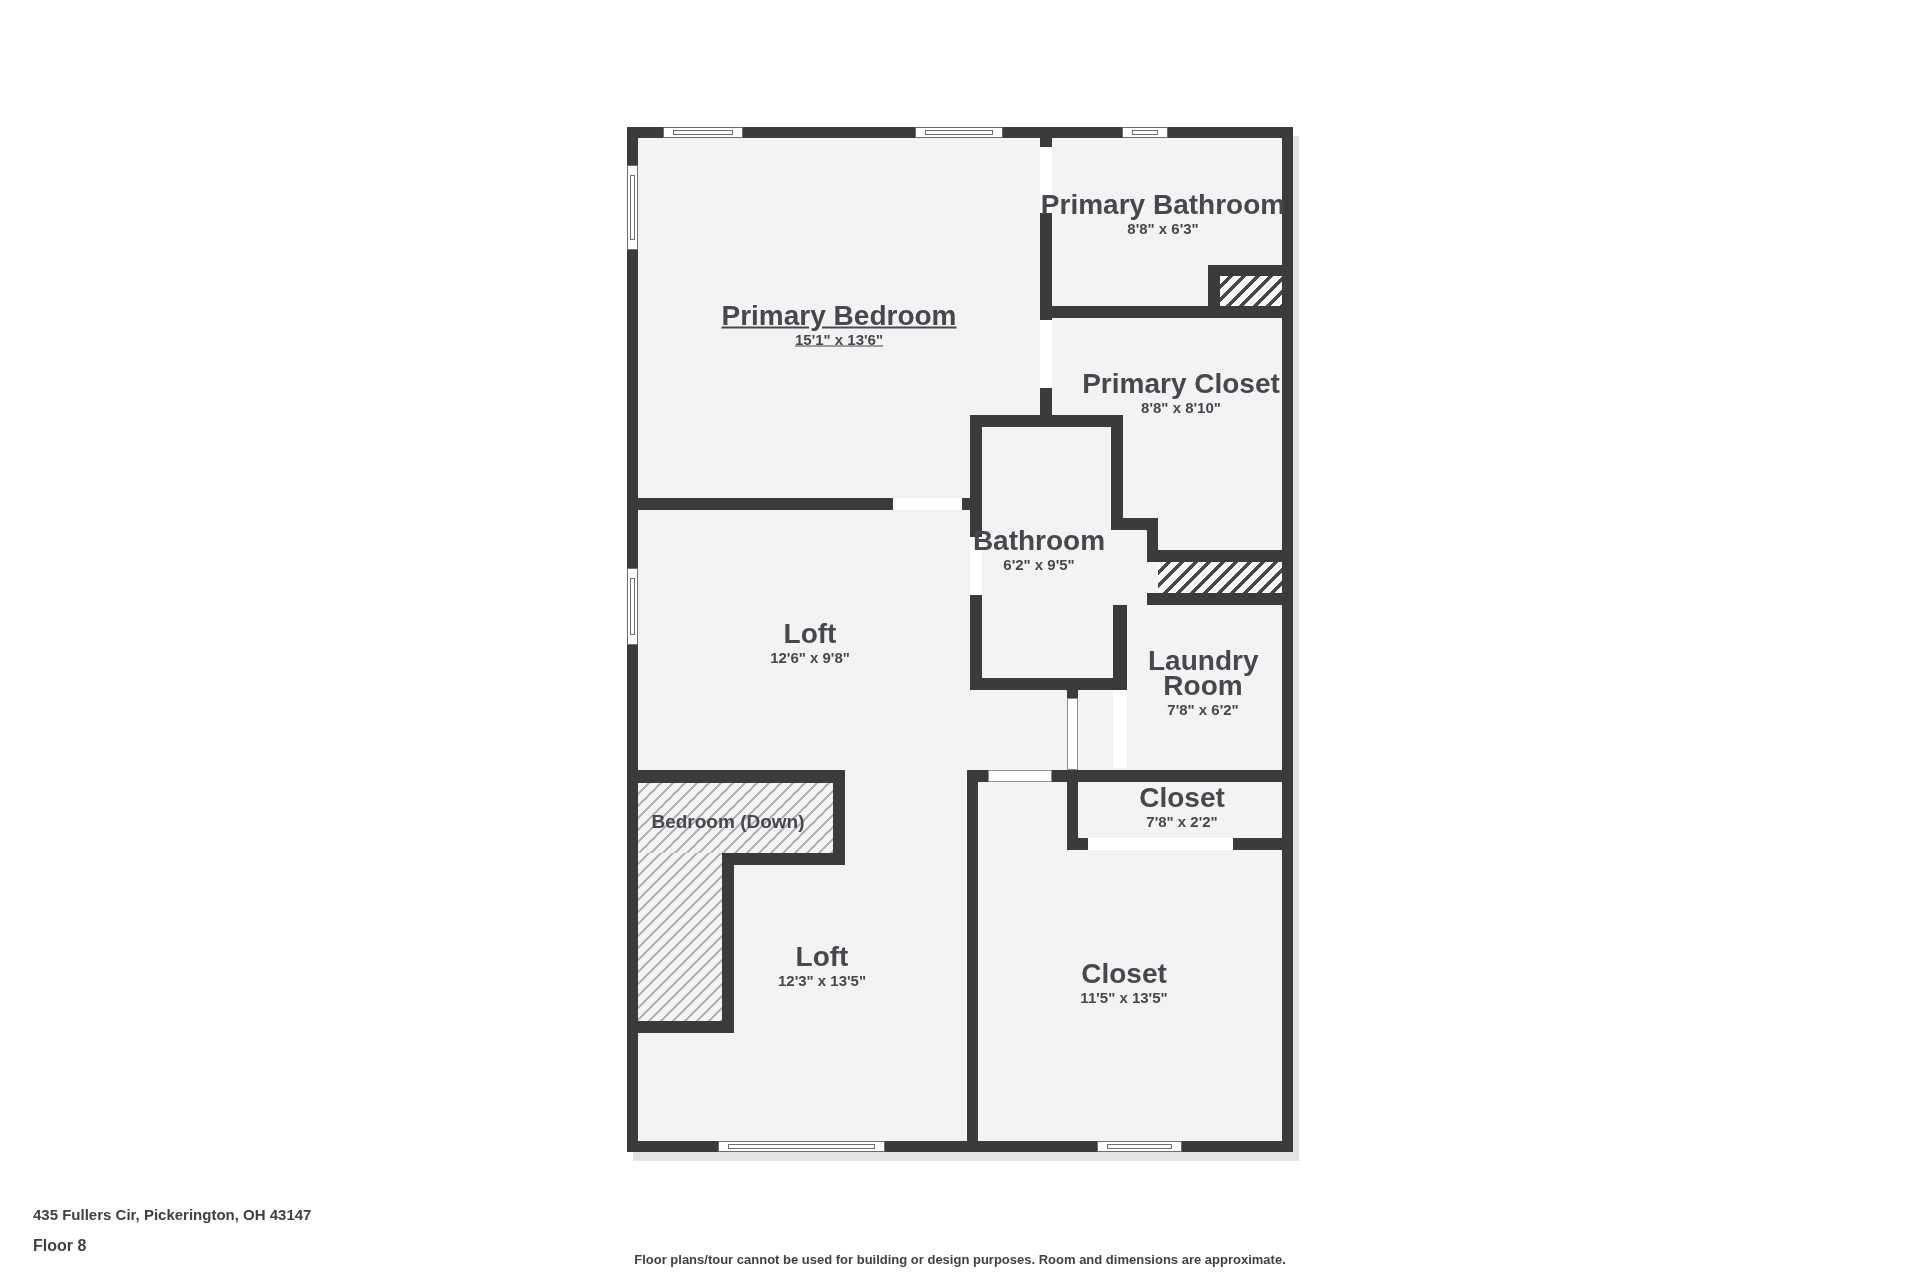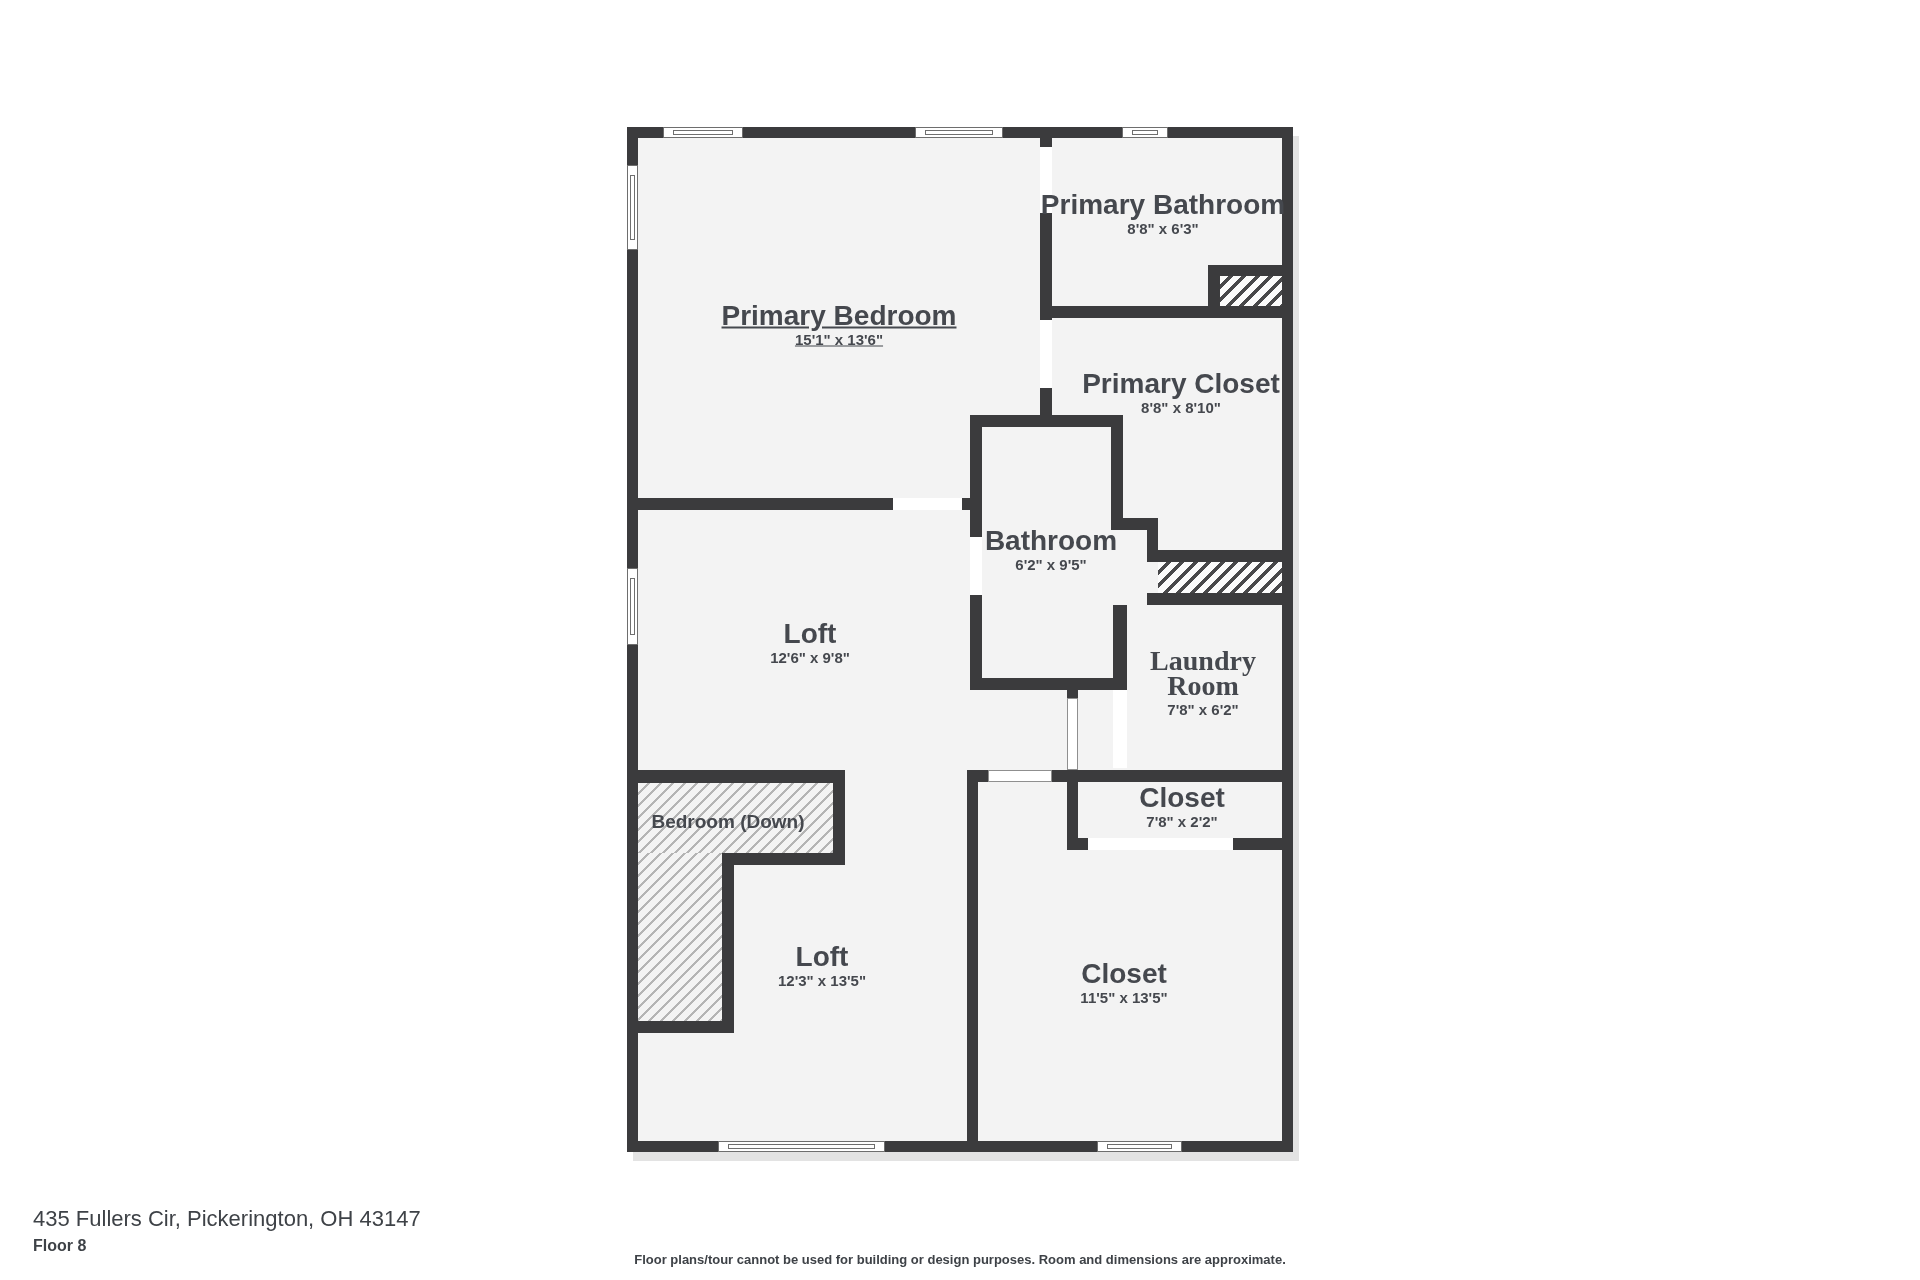--- a/index.html
+++ b/index.html
@@ -21,26 +21,26 @@
   .window.h .pane{left:9px;right:9px;top:2px;bottom:2px;}
   .window.v .pane{top:9px;bottom:9px;left:2px;right:2px;}
   .hatch{position:absolute;}
   .hatch.dark{background:repeating-linear-gradient(135deg,#fbfbfb 0 6px,#48484a 6px 9.5px);}
   .hatch.light{background:repeating-linear-gradient(135deg,rgba(0,0,0,0) 0 6.5px,#b4b4b4 6.5px 8.5px);}
   .room-label{
     position:absolute;transform:translate(-50%,-50%);
     text-align:center;color:#45484e;z-index:5;
   }
   .room-name{font-size:28px;font-weight:bold;line-height:25px;white-space:nowrap;}
-  .room-label.wrap .room-name{white-space:normal;width:110px;font-family:Liberation Serif, serif;}
+  .room-label.wrap .room-name{white-space:normal;width:110px;}
   .room-label.nodims .room-name{font-size:19px;}
   .room-dims{font-size:15px;font-weight:bold;line-height:24px;white-space:nowrap;}
   .footer-address{
     position:absolute;left:33px;top:1206px;
-    font-size:22px;font-weight:normal;color:#3e4247;
+    font-size:15px;font-weight:bold;color:#3e4247;
   }
   .footer-floor{
     position:absolute;left:33px;top:1237px;
     font-size:16px;font-weight:bold;color:#3e4247;
   }
   .footer-disclaimer{
     position:absolute;left:960px;top:1252px;transform:translateX(-50%);
     font-size:13px;font-weight:bold;color:#3e4247;white-space:nowrap;
   }
 </style>
@@ -120,21 +120,21 @@
       <div class="room-dims">15'1" x 13'6"</div>
     </div>
     <div class="room-label" style="left: 536px; top: 89px;">
       <div class="room-name">Primary Bathroom</div>
       <div class="room-dims">8'8" x 6'3"</div>
     </div>
     <div class="room-label" style="left: 554px; top: 268px;">
       <div class="room-name">Primary Closet</div>
       <div class="room-dims">8'8" x 8'10"</div>
     </div>
-    <div class="room-label" style="left: 424px; top: 425px;">
+    <div class="room-label" style="left: 412px; top: 425px;">
       <div class="room-name">Bathroom</div>
       <div class="room-dims">6'2" x 9'5"</div>
     </div>
     <div class="room-label wrap" style="left: 576px; top: 558px;">
       <div class="room-name">Laundry Room</div>
       <div class="room-dims">7'8" x 6'2"</div>
     </div>
     <div class="room-label" style="left: 555px; top: 682px; text-align: center;">
       <div class="room-name">Closet</div>
       <div class="room-dims">7'8" x 2'2"</div>

